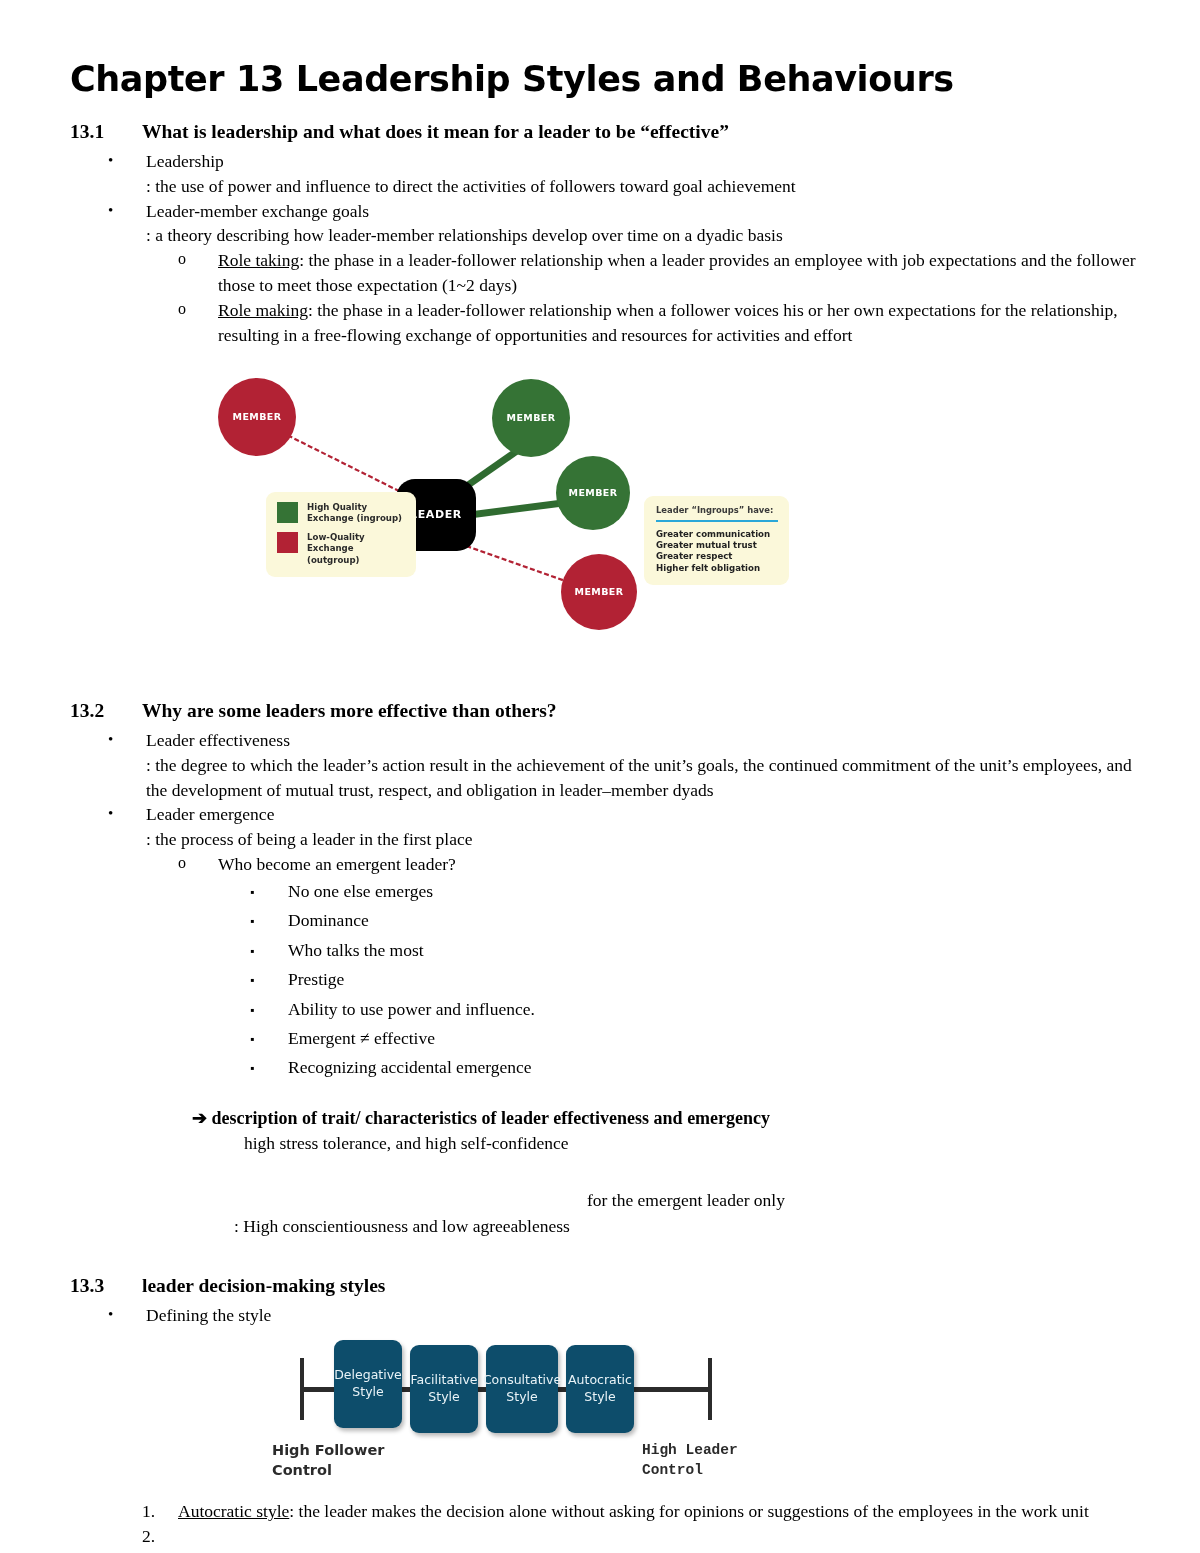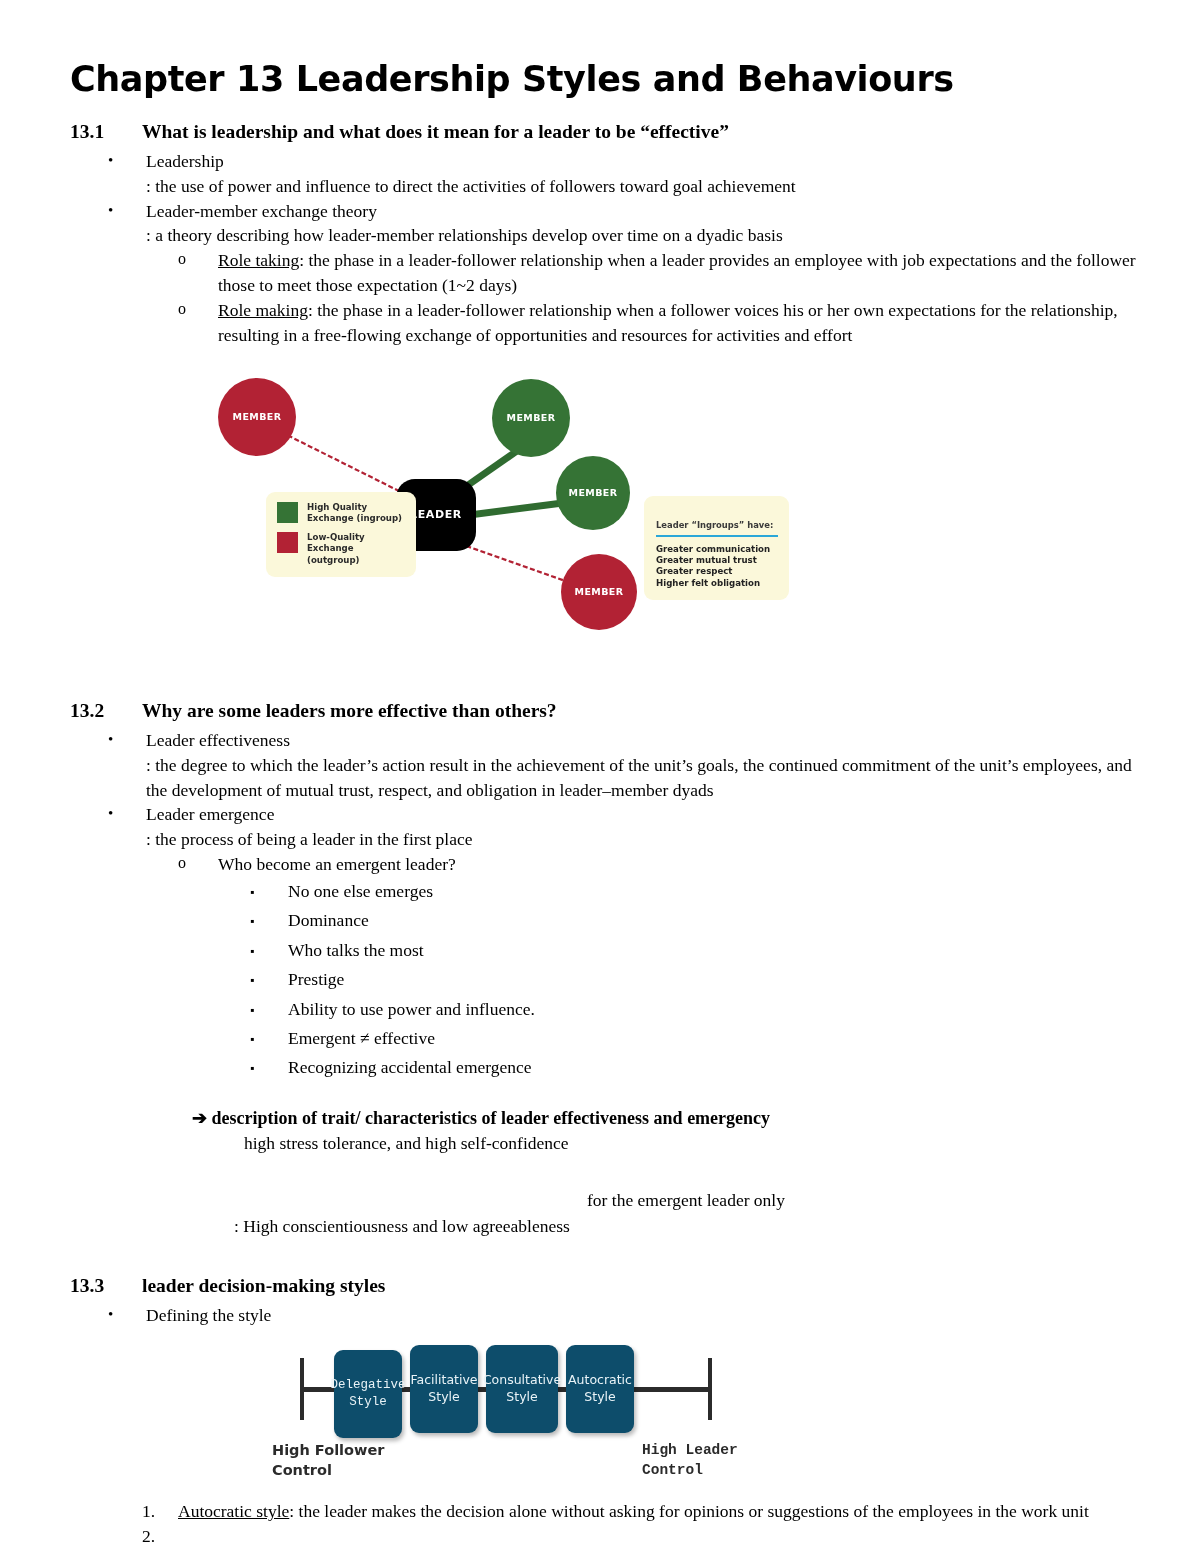--- a/index.html
+++ b/index.html
@@ -82,21 +82,21 @@
     border-radius: 9px;
     font-family: "DejaVu Sans", "Liberation Sans", sans-serif;
   }
   .legend-box { padding: 10px 12px 10px 11px; margin-left: 48px; }
   .legend-row { display: flex; align-items: flex-start; margin-bottom: 7px; }
   .legend-row:last-child { margin-bottom: 0; }
   .swatch { width: 21px; height: 21px; flex: 0 0 21px; margin-right: 9px; }
   .sw-green { background: #357335; }
   .sw-red { background: #b22234; }
   .legend-label { font-size: 8.6px; color: #2a2a2a; line-height: 1.35; font-weight: bold; }
-  .info-box { padding: 24px 11px 11px 12px; }
+  .info-box { padding: 9px 11px 11px 12px; }
   .info-title { font-size: 8.4px; color: #3a3a3a; font-weight: bold; padding-bottom: 5px; }
   .info-rule { height: 2px; background: #2aa7d8; margin: 0 0 7px 0; }
   .info-item { font-size: 8.6px; color: #222222; font-weight: bold; line-height: 1.32; }
 
   
   .cont-wrap { position: relative; width: 470px; height: 155px; margin: 8px 0 0 200px; }
   .axis-line { position: absolute; top: 51px; height: 5px; background: #2b2b2b; }
   .end-cap { position: absolute; width: 4px; background: #2b2b2b; }
   .style-box {
     position: absolute;
@@ -132,21 +132,21 @@
     <div class="bullet-row">
       <span class="b-mark">•</span>
       <span class="b-body">
         <span class="cont">Leadership</span>
         <span class="def">: the use of power and influence to direct the activities of followers toward goal achievement</span>
       </span>
     </div>
     <div class="bullet-row">
       <span class="b-mark">•</span>
       <span class="b-body">
-        <span class="cont">Leader-member exchange theory</span>
+        <span class="cont">Leader-member exchange goals</span>
         <span class="def">: a theory describing how leader-member relationships develop over time on a dyadic basis</span>
       </span>
     </div>
   </div>
 
   <div class="lvl2">
     <div class="bullet-row">
       <span class="o-mark">o</span>
       <span class="b-body"><u>Role taking</u><span>: the phase in a leader-follower relationship when a leader provides an employee with job expectations and the follower those to meet those expectation (1~2 days)</span></span>
     </div>
@@ -299,21 +299,21 @@
       <span class="b-mark">•</span>
       <span class="b-body">Defining the style</span>
     </div>
   </div>
 
   <div class="cont-wrap">
     <div class="axis-line" style="left:30px; width:412px;"></div>
     <div class="end-cap" style="left:30px; top:22px; height:62px;"></div>
     <div class="end-cap" style="left:438px; top:22px; height:62px;"></div>
 
-    <div class="style-box" style="left:64px; top:14px; width:68px; height:88px;font-family:Liberation Mono, monospace;">
+    <div class="style-box" style="left:64px; top:4px; width:68px; height:88px;">
       <span>Delegative</span>
       <span>Style</span>
     </div>
     <div class="style-box" style="left:140px; top:9px; width:68px; height:88px;">
       <span>Facilitative</span>
       <span>Style</span>
     </div>
     <div class="style-box" style="left:216px; top:9px; width:72px; height:88px;">
       <span>Consultative</span>
       <span>Style</span>

